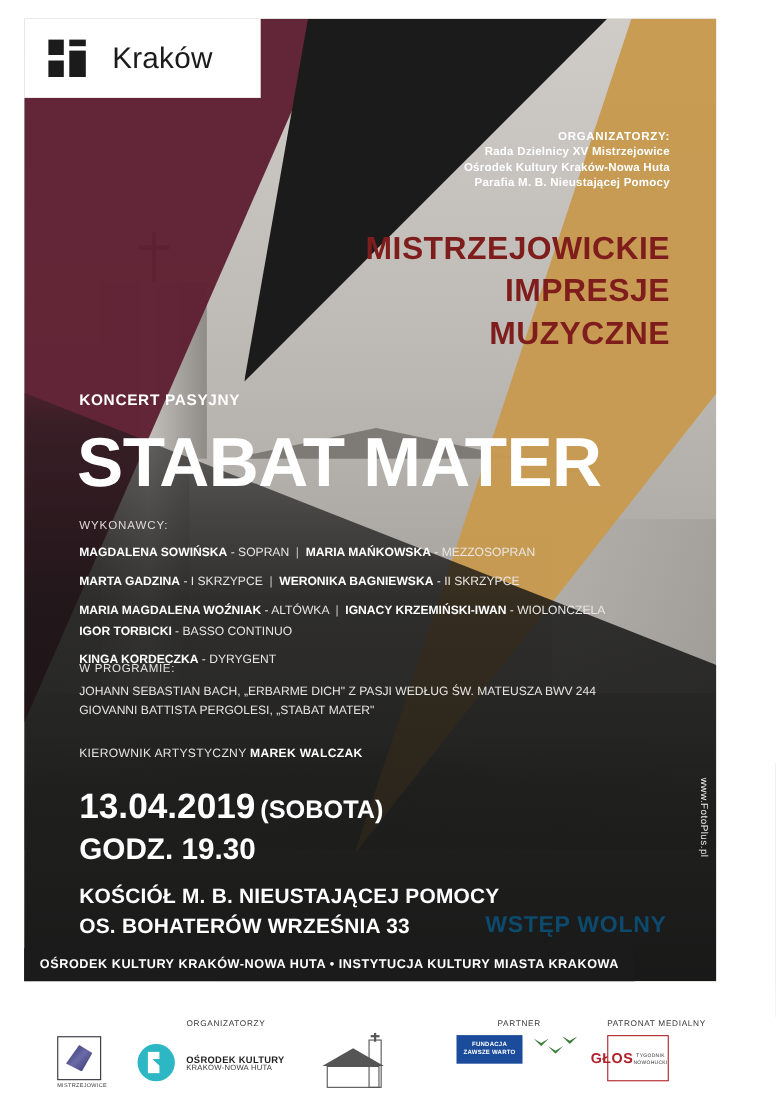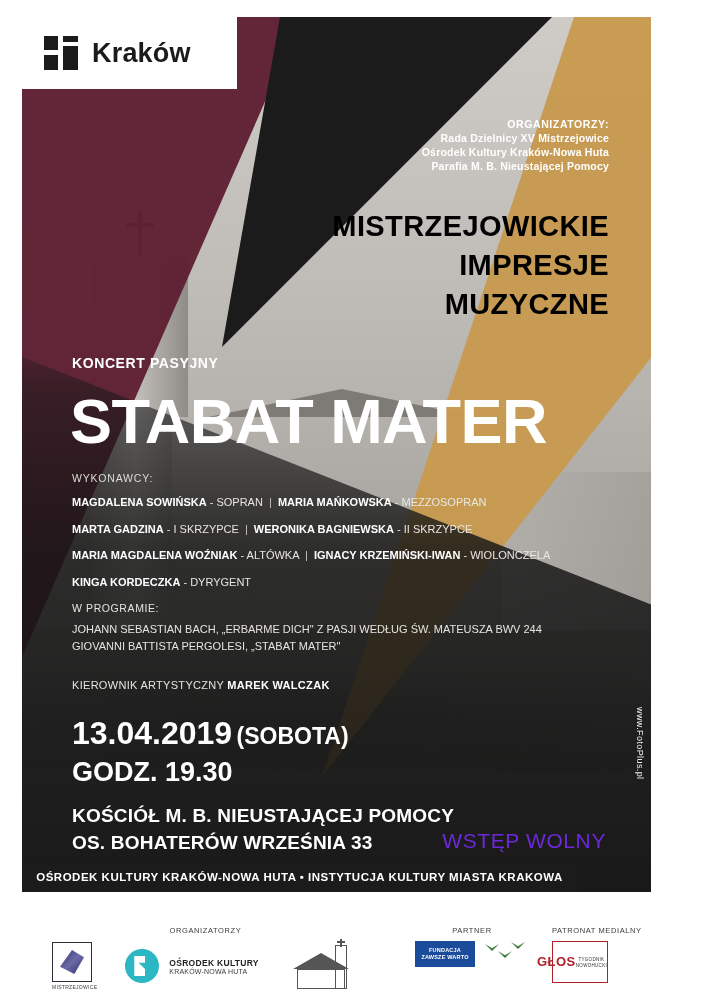--- a/index.html
+++ b/index.html
@@ -146,24 +146,24 @@
   .krakow-mark span {
     position: absolute;
     background: #1b1b1b;
   }
   .km-a { left: 0; top: 0; width: 14px; height: 14px; }
   .km-b { left: 19px; top: 0; width: 15px; height: 6px; }
   .km-c { left: 19px; top: 10px; width: 15px; height: 24px; }
   .km-d { left: 0; top: 19px; width: 14px; height: 15px; }
   .krakow-word {
     font-size: 27px;
-    font-weight: bold;
+    font-weight: normal;
     letter-spacing: 0.2px;
     color: #1b1b1b;
-    margin-left: 14px;
+    margin-left: 24px;
     text-align: right;
   }
 
   
   .organizers {
     position: absolute;
     right: 42px; top: 100px;
     text-align: right;
     color: #ffffff;
     font-size: 10.5px;
@@ -171,21 +171,21 @@
     line-height: 14px;
     letter-spacing: 0.2px;
   }
   .organizers .org-title { letter-spacing: 0.6px; }
 
   
   .cycle-title {
     position: absolute;
     right: 42px; top: 190px;
     text-align: right;
-    color: #000000;
+    color: #7f1d1d;
     font-size: 29px;
     font-weight: bold;
     line-height: 39px;
     letter-spacing: 0.4px;
     margin-left: 48px;
   }
 
   
   .kicker {
     position: absolute;
@@ -270,22 +270,22 @@
     left: 50px; top: 785px;
     color: #ffffff;
     font-weight: bold;
     font-size: 19px;
     line-height: 27px;
     letter-spacing: 0.2px;
   }
   .free-entry {
     position: absolute;
     right: 45px; top: 812px;
-    color: #6d28d9;
-    font-weight: normal;
+    color: #0c4a6e;
+    font-weight: bold;
     font-size: 21px;
     letter-spacing: 0.6px;
   }
 
   
   .photo-credit {
     position: absolute;
     right: 6px; top: 690px;
     color: #efeeec;
     font-size: 9px;
@@ -477,20 +477,24 @@
       <div class="perf-gap"></div>
 
       <div class="perf-line">
         <span class="nm">MARIA MAGDALENA WOŹNIAK</span>
         <span>- ALTÓWKA</span>
         <span class="sep">|</span>
         <span class="nm">IGNACY KRZEMIŃSKI-IWAN</span>
         <span>- WIOLONCZELA</span>
       </div>
 
+      <div class="perf-line">
+        <span class="nm">IGOR TORBICKI</span>
+        <span>- BASSO CONTINUO</span>
+      </div>
       <div class="perf-gap"></div>
 
       <div class="perf-line">
         <span class="nm">KINGA KORDECZKA</span>
         <span>- DYRYGENT</span>
       </div>
     </div>
 
     <div class="program">
       <div class="prog-label">W PROGRAMIE:</div>

